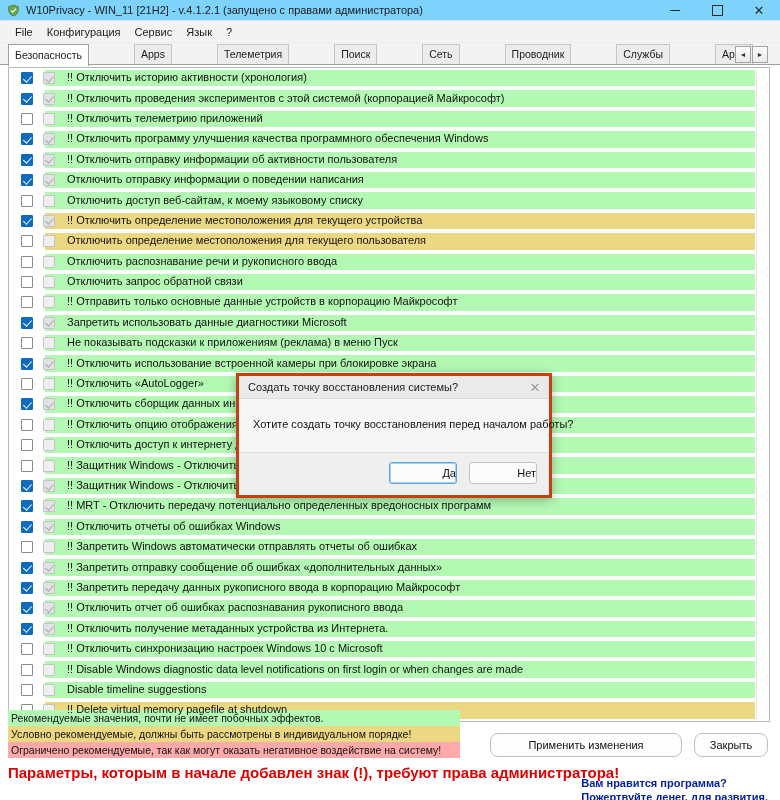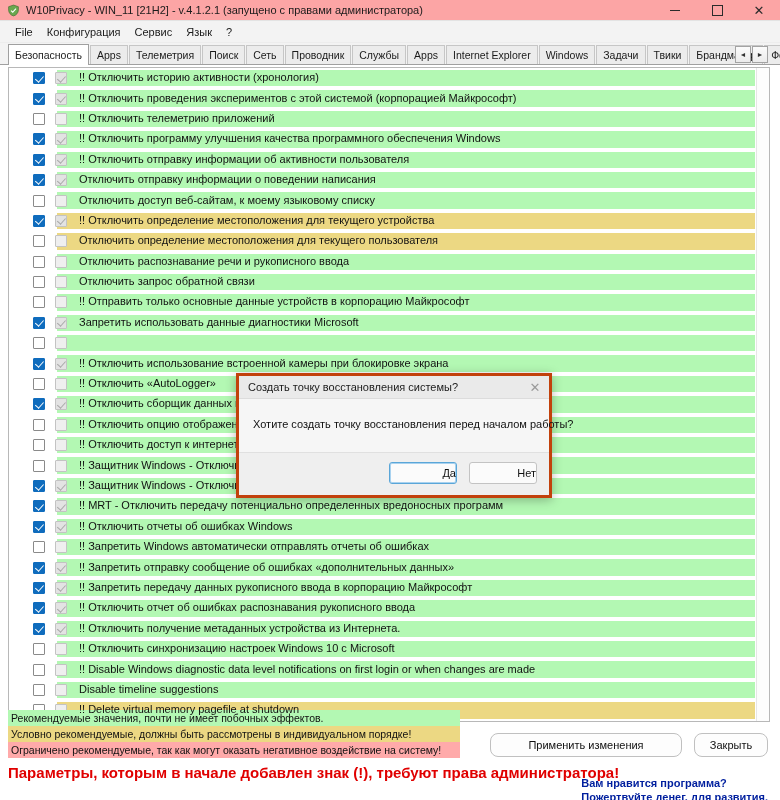--- a/index.html
+++ b/index.html
@@ -11,21 +11,21 @@
     font-family: "Liberation Sans", sans-serif;
     font-size: 11px;
     color: #000;
     overflow: hidden;
     position: relative;
   }
 
   
   .titlebar {
     height: 20px;
-    background: #fca5a5;
+    background: #7dd3fc;
     border-bottom: 1px solid #e3e3e3;
     display: flex;
     align-items: center;
     position: relative;
   }
   .title-icon {
     width: 14px; height: 14px;
     margin-left: 6px; margin-right: 6px;
     flex: 0 0 auto;
     display: flex; align-items: center; justify-content: center;
@@ -69,22 +69,23 @@
 
   
   .tabstrip {
     position: relative;
     height: 22px;
     background: #f3f3f3;
     padding-left: 8px;
     padding-right: 66px;
     box-sizing: border-box;
     display: flex;
-    align-items: center;
+    align-items: flex-start;
     border-bottom: 1px solid #a0a0a0;
+    gap: 44px;
   }
   .tab {
     font-size: 10.5px;
     line-height: 1;
     padding: 4px 6px 4px 6px;
     margin-right: 1px;
     border: 1px solid #c6c6c6;
     border-bottom: none;
     background: #ececec;
     color: #1b1b1b;
@@ -119,21 +120,20 @@
 
   
   .listwrap {
     position: relative;
     margin: 2px 10px 0 8px;
     height: 655px;
     background: #ffffff;
     border: 1px solid #b8b8b8;
     box-sizing: border-box;
     overflow: hidden;
-    padding-left: 12px;
   }
   .list {
     position: relative;
   }
   .row {
     height: 20.4px;
     display: flex;
     align-items: center;
     position: relative;
   }
@@ -469,20 +469,21 @@
       <div class="row">
         <div class="band green"></div>
         <div class="cb first checked"></div>
         <div class="cb second disabled checked"></div>
         <div class="rowlabel">Запретить использовать данные диагностики Microsoft</div>
       </div>
       <div class="row">
         <div class="band green"></div>
         <div class="cb first"></div>
         <div class="cb second disabled"></div>
+        <div class="rowlabel">Не показывать подсказки к приложениям (реклама) в меню Пуск</div>
       </div>
       <div class="row">
         <div class="band green"></div>
         <div class="cb first checked"></div>
         <div class="cb second disabled checked"></div>
         <div class="rowlabel">!! Отключить использование встроенной камеры при блокировке экрана</div>
       </div>
       <div class="row">
         <div class="band green"></div>
         <div class="cb first"></div>

